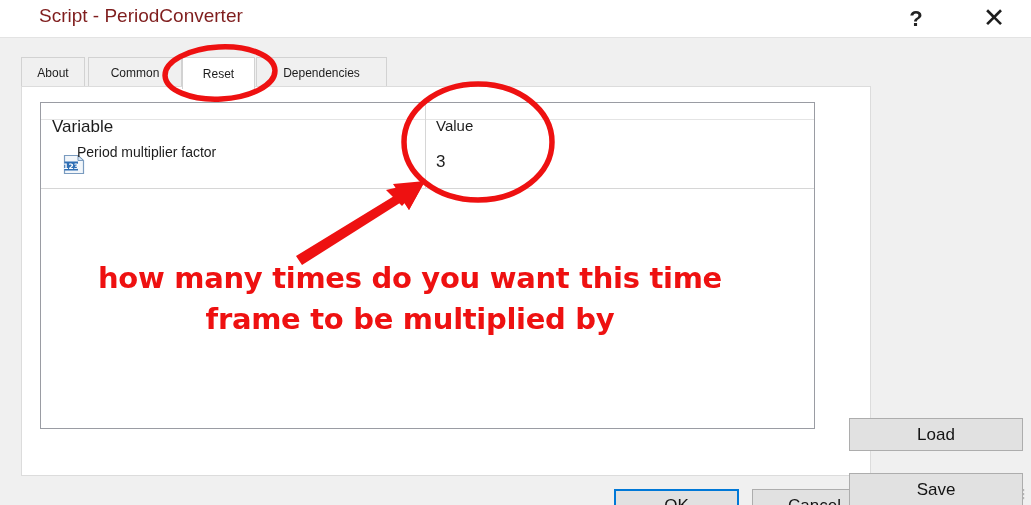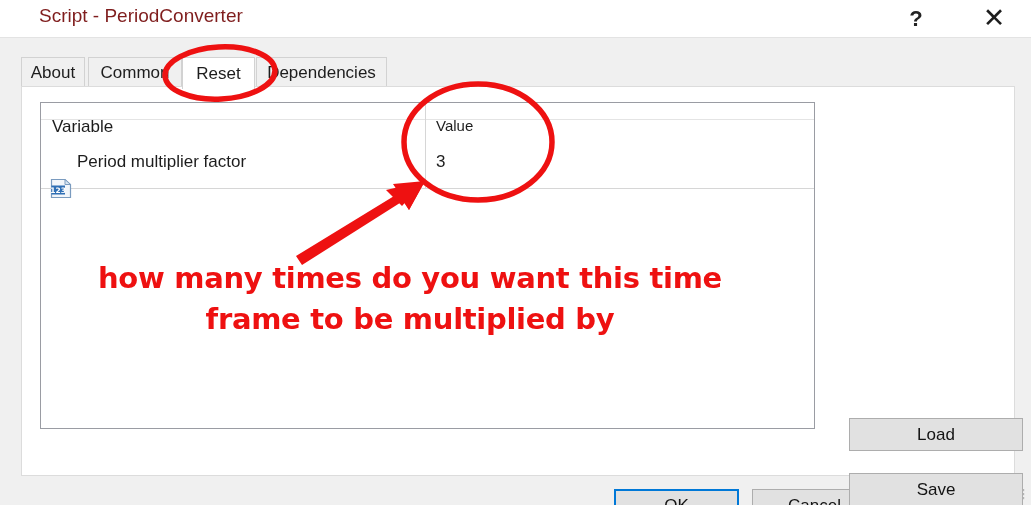--- a/index.html
+++ b/index.html
@@ -79,38 +79,38 @@
     position: absolute;
     top: 0;
     height: 30px;
     box-sizing: border-box;
     background: #f0f0f0;
     border: 1px solid #d2d2d2;
     border-bottom: none;
     display: flex;
     align-items: center;
     justify-content: center;
-    font-size: 17px;
+    font-size: 12px;
     color: #1d1d1d;
     cursor: default;
     white-space: nowrap;
   }
   .tab.active {
     background: #ffffff;
     border-color: #d2d2d2;
     height: 32px;
     z-index: 4;
   }
 
   
   .tabpage {
     position: absolute;
     left: 21px;
     top: 48px;
-    width: 994px;
+    width: 850px;
     height: 390px;
     background: #ffffff;
     border: 1px solid #dcdcdc;
     box-sizing: border-box;
     z-index: 2;
   }
 
   
   .grid {
     position: absolute;
@@ -155,31 +155,30 @@
   }
   .grid-head-value {
     position: absolute;
     left: 395px;
     top: 14px;
     font-size: 15px;
     color: #1d1d1d;
   }
   .grid-row-icon {
     position: absolute;
-    left: 9px;
+    left: 22px;
     top: 51px;
     width: 22px;
     height: 21px;
-    margin-top: 24px;
   }
   .grid-row-name {
     position: absolute;
     left: 36px;
-    top: 49px;
-    font-size: 17px;
+    top: 41px;
+    font-size: 14px;
     color: #1d1d1d;
     text-align: center;
   }
   .grid-row-value {
     position: absolute;
     left: 395px;
     top: 49px;
     font-size: 17px;
     color: #1d1d1d;
   }

